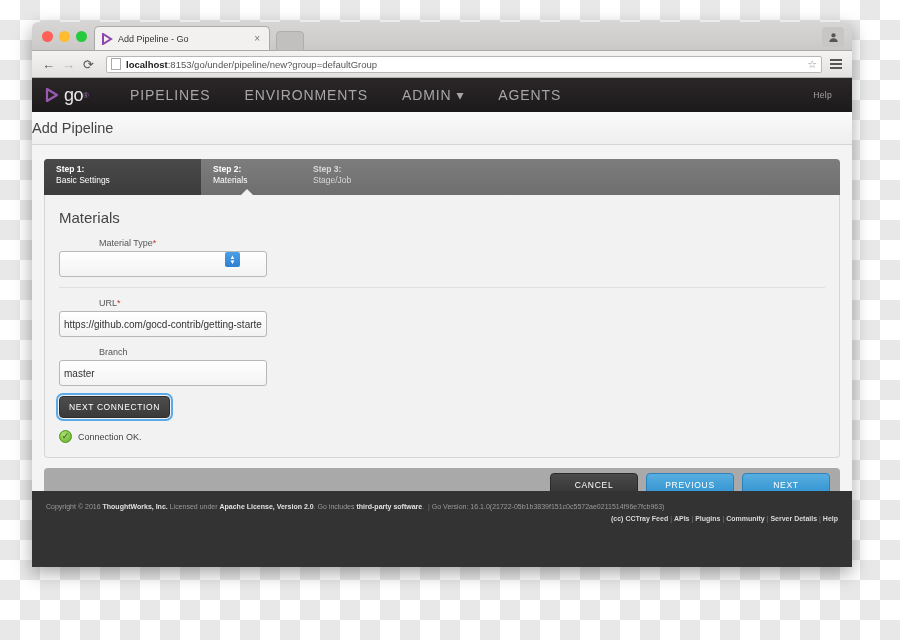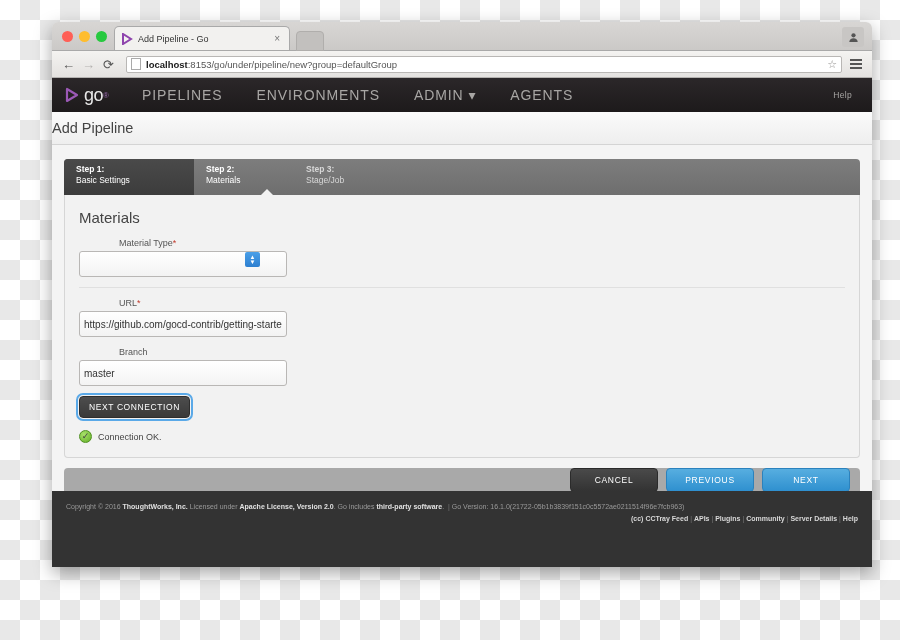--- a/index.html
+++ b/index.html
@@ -7,21 +7,21 @@
     width:900px;height:640px;overflow:hidden;
     font-family:"Liberation Sans", sans-serif;
     background-color:#ffffff;
     background-image:
       linear-gradient(45deg,#e8e8e8 25%,transparent 25%,transparent 75%,#e8e8e8 75%,#e8e8e8),
       linear-gradient(45deg,#e8e8e8 25%,transparent 25%,transparent 75%,#e8e8e8 75%,#e8e8e8);
     background-size:40px 40px;
     background-position:0 0,20px 20px;
   }
   .window{
-    position:absolute;left:52px;top:22px;width:820px;height:545px;
+    position:absolute;left:32px;top:22px;width:820px;height:545px;
     box-shadow:0 6px 18px rgba(0,0,0,.35);
     border-radius:6px 6px 0 0;overflow:hidden;
   }
   
   .tabstrip{
     height:28px;background:linear-gradient(#d8d6d4,#cbc9c7);
     border-bottom:1px solid #a9a9a9;position:relative;
   }
   .lights{position:absolute;left:10px;top:9px;display:flex;gap:6px;}
   .light{width:11px;height:11px;border-radius:50%;}
@@ -61,21 +61,21 @@
   .url-text b{color:#202020;font-weight:bold;}
   .star{font-size:11px;color:#9a9896;margin-left:auto;}
   .menubtn{width:16px;display:flex;flex-direction:column;gap:2px;align-items:center;}
   .menubtn i{display:block;width:12px;height:2px;background:#555;}
   
   .app{height:491px;background:#f4f4f4;position:relative;overflow:hidden;}
   .gonav{
     height:34px;background:#231f20;display:flex;align-items:center;padding:0 8px;
     background:linear-gradient(#2b2729,#1d1a1b);
   }
-  .logo{display:flex;align-items:center;margin-right:16px;padding-left:4px;justify-content:space-between;}
+  .logo{display:flex;align-items:center;margin-right:24px;padding-left:4px;justify-content:space-between;}
   .logo-tri{margin-right:4px;}
   .logo-text{font-size:18px;color:#e9e9e9;letter-spacing:-.5px;font-weight:300;}
   .logo-dot{font-size:8px;color:#9b6bb0;vertical-align:super;}
   .gonav a{
     font-size:14px;color:#a8a6a4;letter-spacing:.9px;text-decoration:none;
     padding:0 17px;line-height:34px;
   }
   .gonav .help{margin-left:auto;font-size:8.5px;color:#a8a6a4;padding-right:12px;letter-spacing:.3px;}
   .pagehead{
     height:32px;background:linear-gradient(#fbfbfb,#eeeeee);
@@ -85,21 +85,21 @@
   .content{padding:14px 12px 0 12px;}
   .steps{
     height:36px;border-radius:4px 4px 0 0;display:flex;position:relative;
     background:linear-gradient(#7d7d7d,#6e6e6e);
   }
   .step{
     padding:5px 0 0 12px;box-sizing:border-box;position:relative;
     font-size:8.5px;line-height:11px;
   }
   .step .st{font-weight:bold;}
-  .step.done{background:linear-gradient(#4a4a4a,#3c3c3c);color:#fff;width:130px;
+  .step.done{background:linear-gradient(#4a4a4a,#3c3c3c);color:#fff;width:157px;
              border-radius:4px 0 0 0;}
   .step.active{color:#fff;width:100px;}
   .step.todo{color:#d8d8d8;width:120px;}
   .pointer{
     position:absolute;left:196px;bottom:-1px;width:0;height:0;
     border-left:7px solid transparent;border-right:7px solid transparent;
     border-bottom:7px solid #f2f2f2;
   }
   .panel{
     background:#f2f2f2;border:1px solid #d6d6d6;border-top:none;border-radius:0 0 4px 4px;
@@ -136,21 +136,21 @@
   .conn{display:flex;align-items:center;margin-top:12px;}
   .okdot{
     width:11px;height:11px;border-radius:50%;margin-right:6px;flex:0 0 auto;
     background:radial-gradient(circle at 35% 30%,#a8e06a,#64b027);
     border:1px solid #4f9020;display:flex;align-items:center;justify-content:center;
     color:#fff;font-size:7px;line-height:1;
   }
   .conn span{font-size:9px;color:#444;}
   .actionbar{
     margin:10px 12px 0 12px;height:34px;background:#a9a9a9;border-radius:4px;
-    display:flex;align-items:flex-start;justify-content:flex-end;padding-right:10px;gap:8px;
+    display:flex;align-items:center;justify-content:flex-end;padding-right:10px;gap:8px;
   }
   .abtn{
     font-size:8.5px;letter-spacing:.7px;color:#fff;padding:6px 0;width:86px;
     text-align:center;border-radius:4px;
   }
   .abtn.dark{background:linear-gradient(#4a4a4a,#333);border:1px solid #2b2b2b;}
   .abtn.blue{background:linear-gradient(#57aee0,#2f90cf);border:1px solid #2b82bd;}
   .footer{
     position:absolute;left:0;right:0;bottom:0;height:78px;background:#333333;
     padding:10px 14px 0 14px;box-sizing:border-box;

